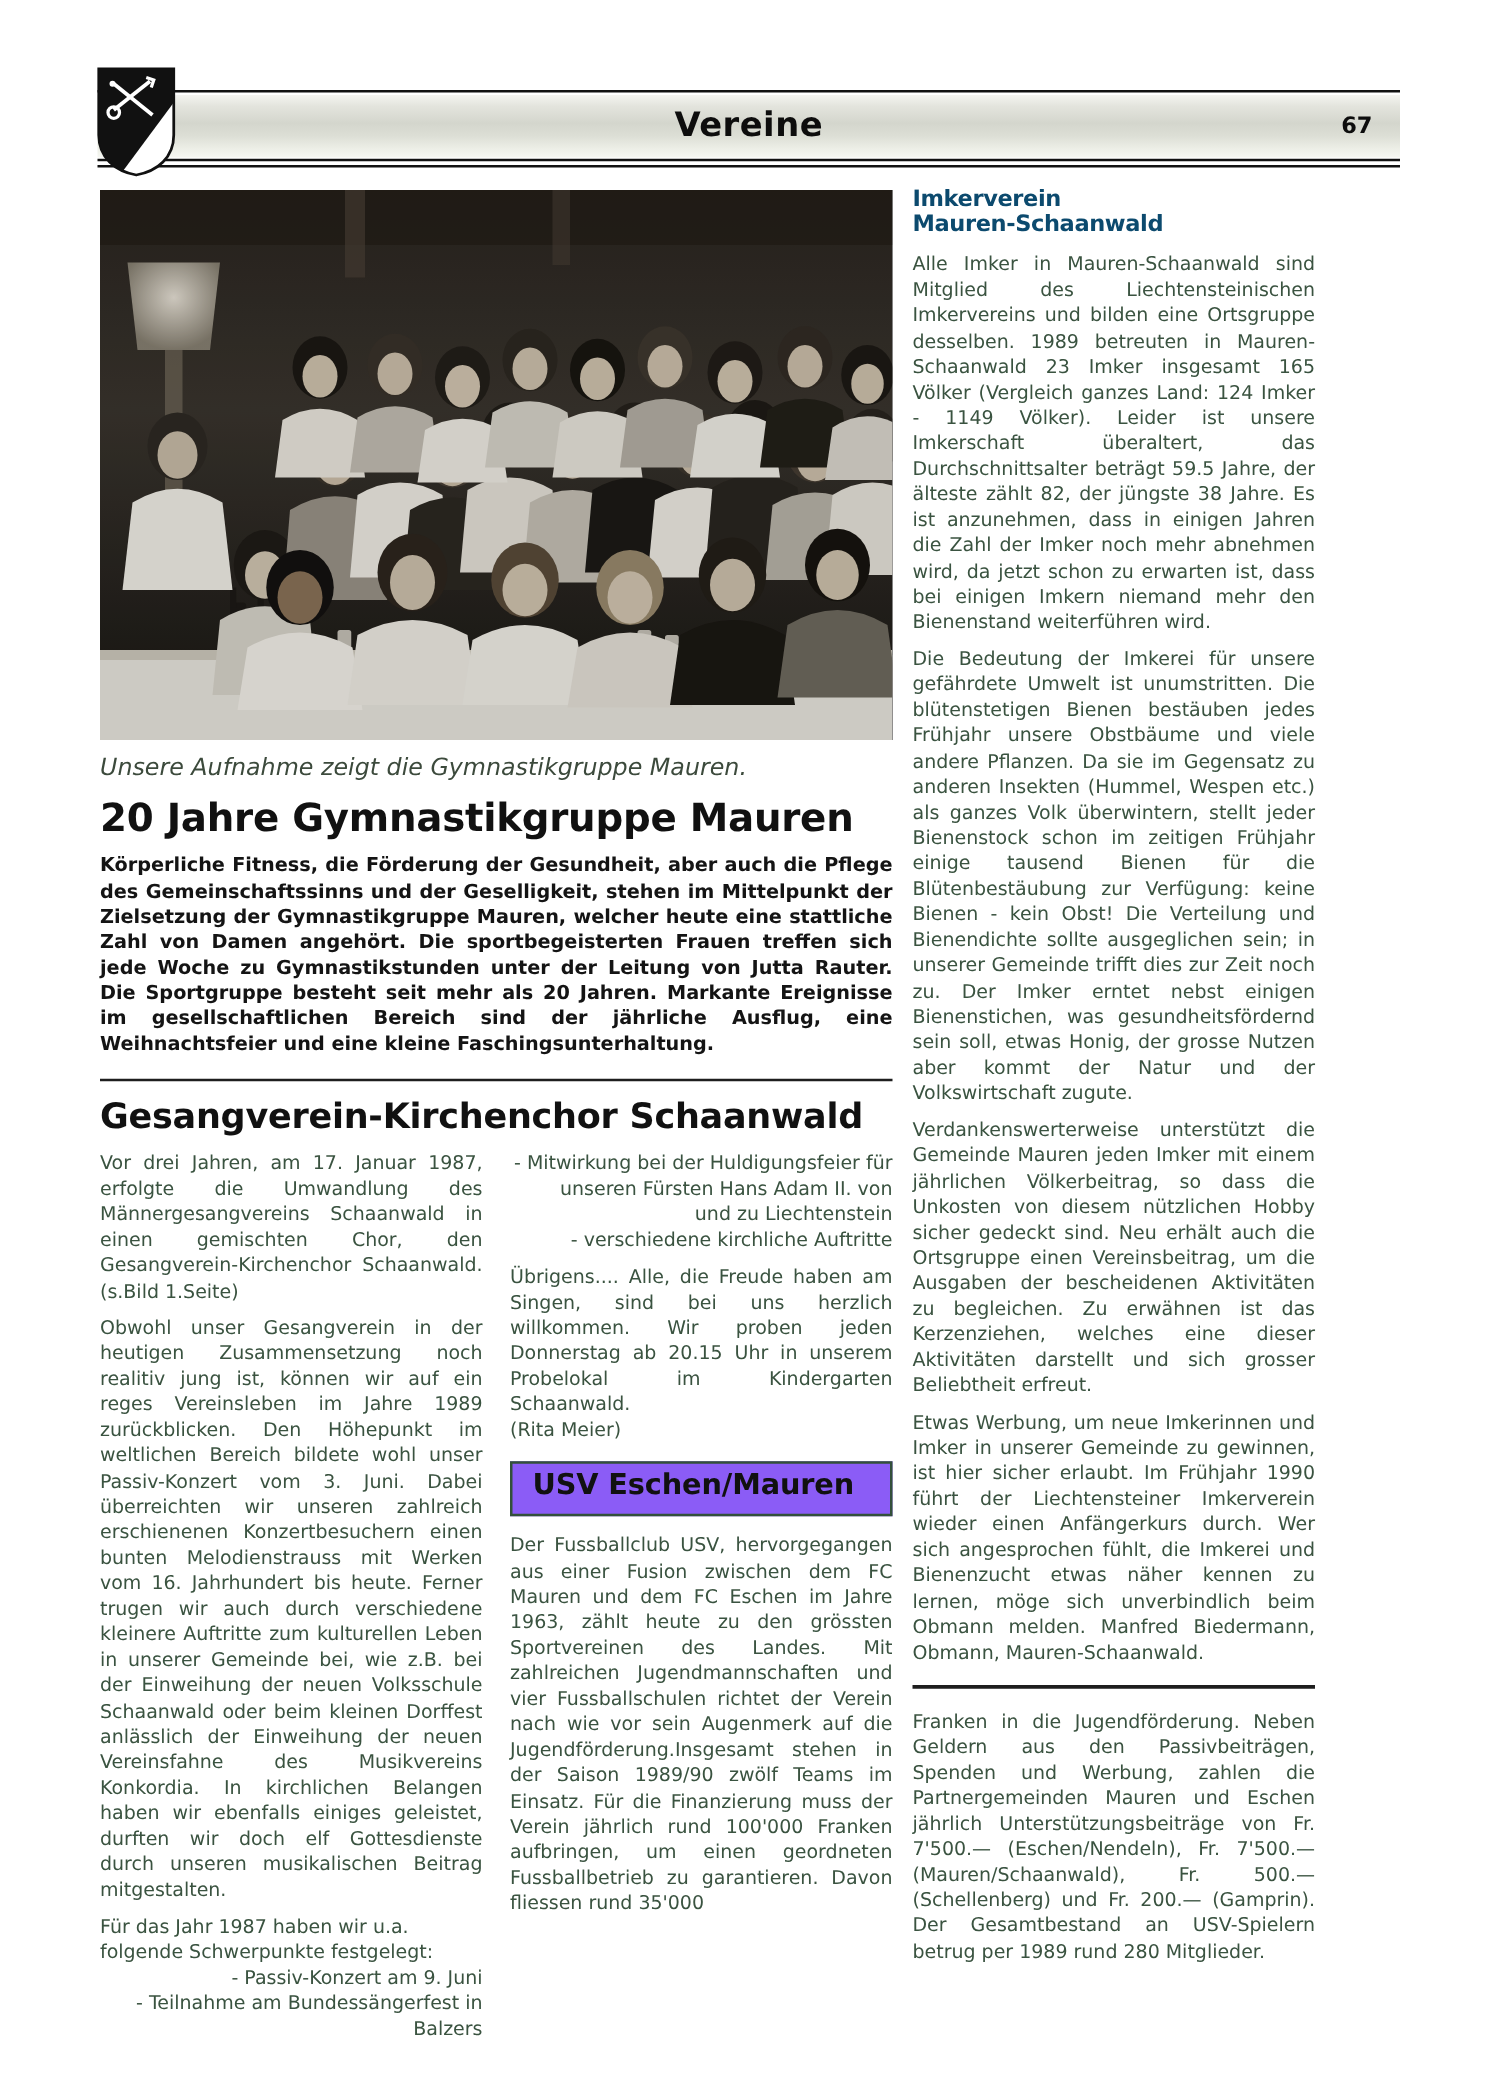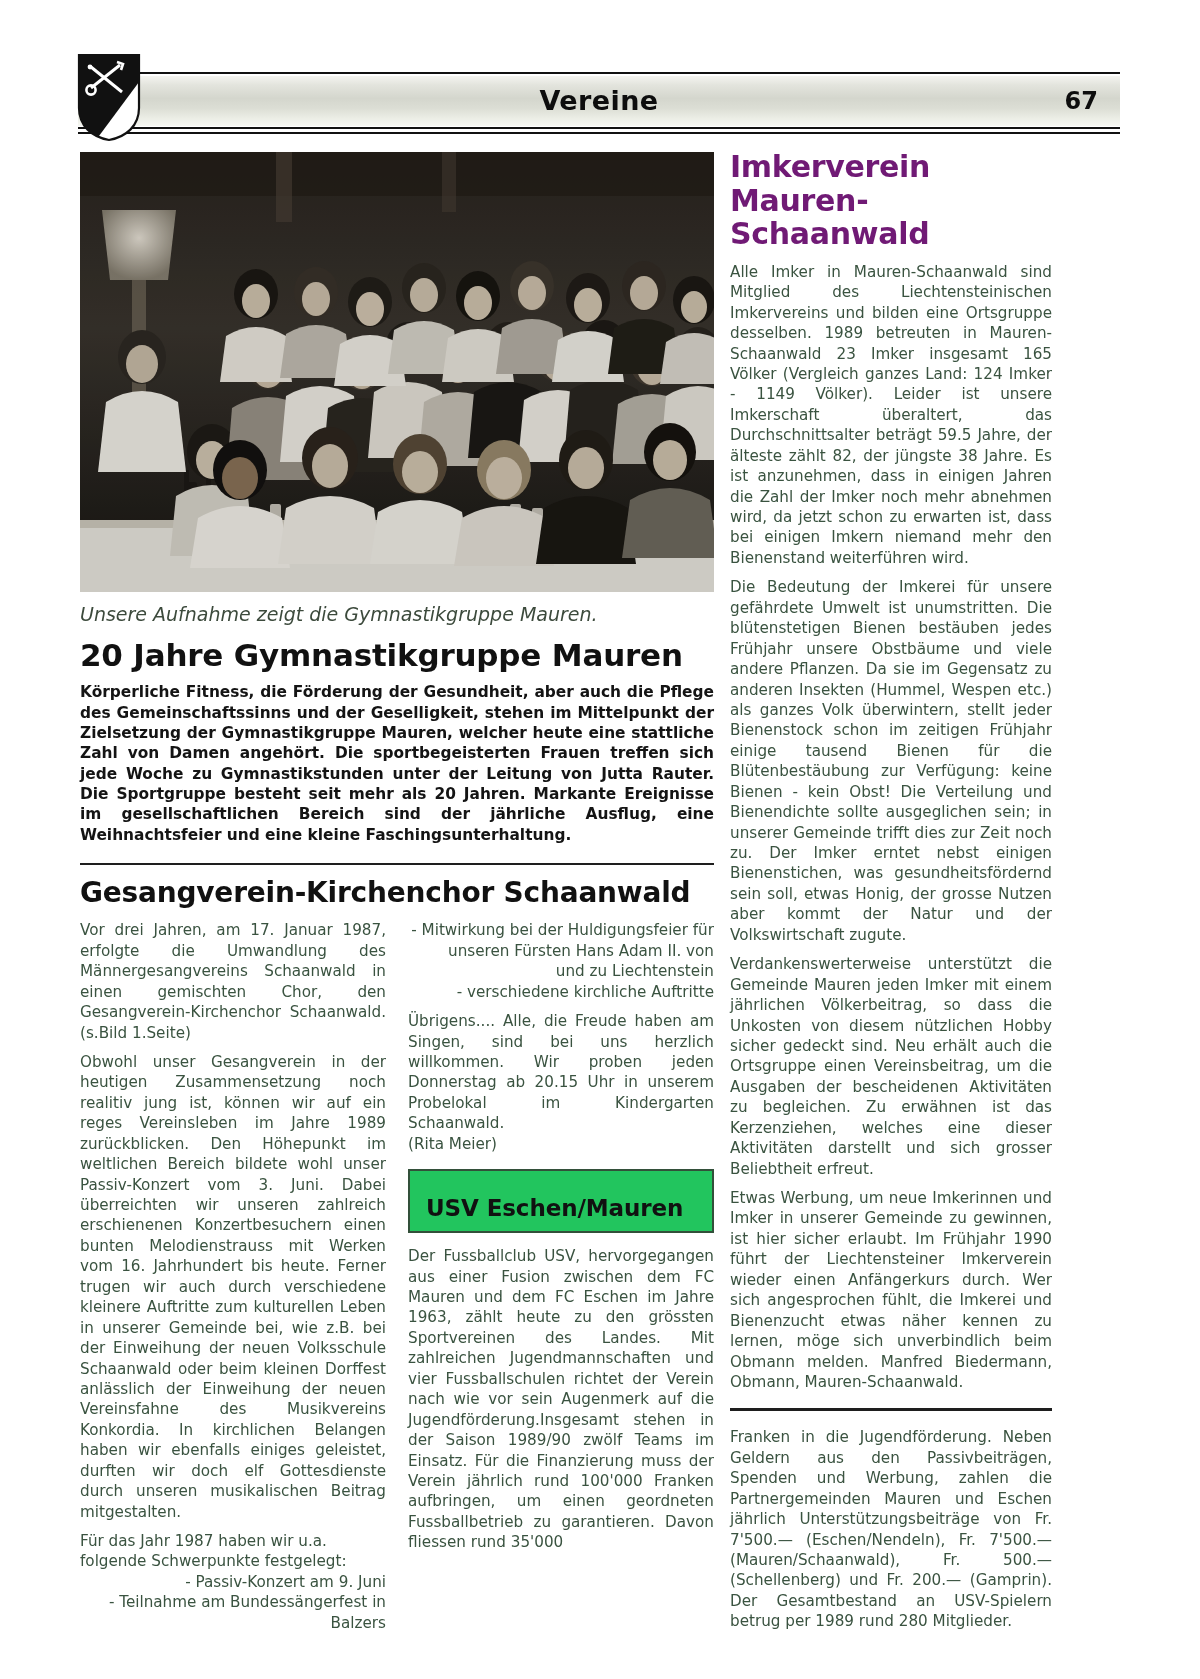--- a/index.html
+++ b/index.html
@@ -73,21 +73,21 @@
     font-weight: bold;
     letter-spacing: 0.4px;
     color: #0d0d0d;
   }
   .header-pageno {
     position: absolute;
     right: 22px;
     top: 6px;
     height: 46px;
     line-height: 46px;
-    font-size: 24px;
+    font-size: 18px;
     font-weight: bold;
     color: #0d0d0d;
   }
 
   
   .crest {
     position: absolute;
     left: 76px;
     top: 52px;
     width: 66px;
@@ -185,36 +185,36 @@
     padding-left: 13px;
     text-indent: -13px;
     margin-bottom: 0;
   }
   p.bt.plain { text-align: left; }
   .signature { text-align: right; }
 
   
   .boxed-head {
     border: 2px solid #33503a;
-    padding: 24px 16px 10px 16px;
+    padding: 4px 16px 10px 16px;
     margin: 15px 0 13px 0;
-    background: #22c55e;
+    background: #8b5cf6;
   }
   .boxed-head span {
     font-size: 23px;
     font-weight: bold;
     color: #111;
     letter-spacing: -0.1px;
   }
 
   
   h2.rhead {
-    font-size: 30px;
-    font-weight: bold;
-    color: #701a75;
+    font-size: 18px;
+    font-weight: bold;
+    color: #0c4a6e;
     line-height: 1.12;
     margin: 0 0 11px 0;
     letter-spacing: -0.3px;
   }
   .rule-right {
     border: 0;
     border-top: 3px solid #1e1e1e;
     margin: 16px 0 16px 0;
   }
 </style>

